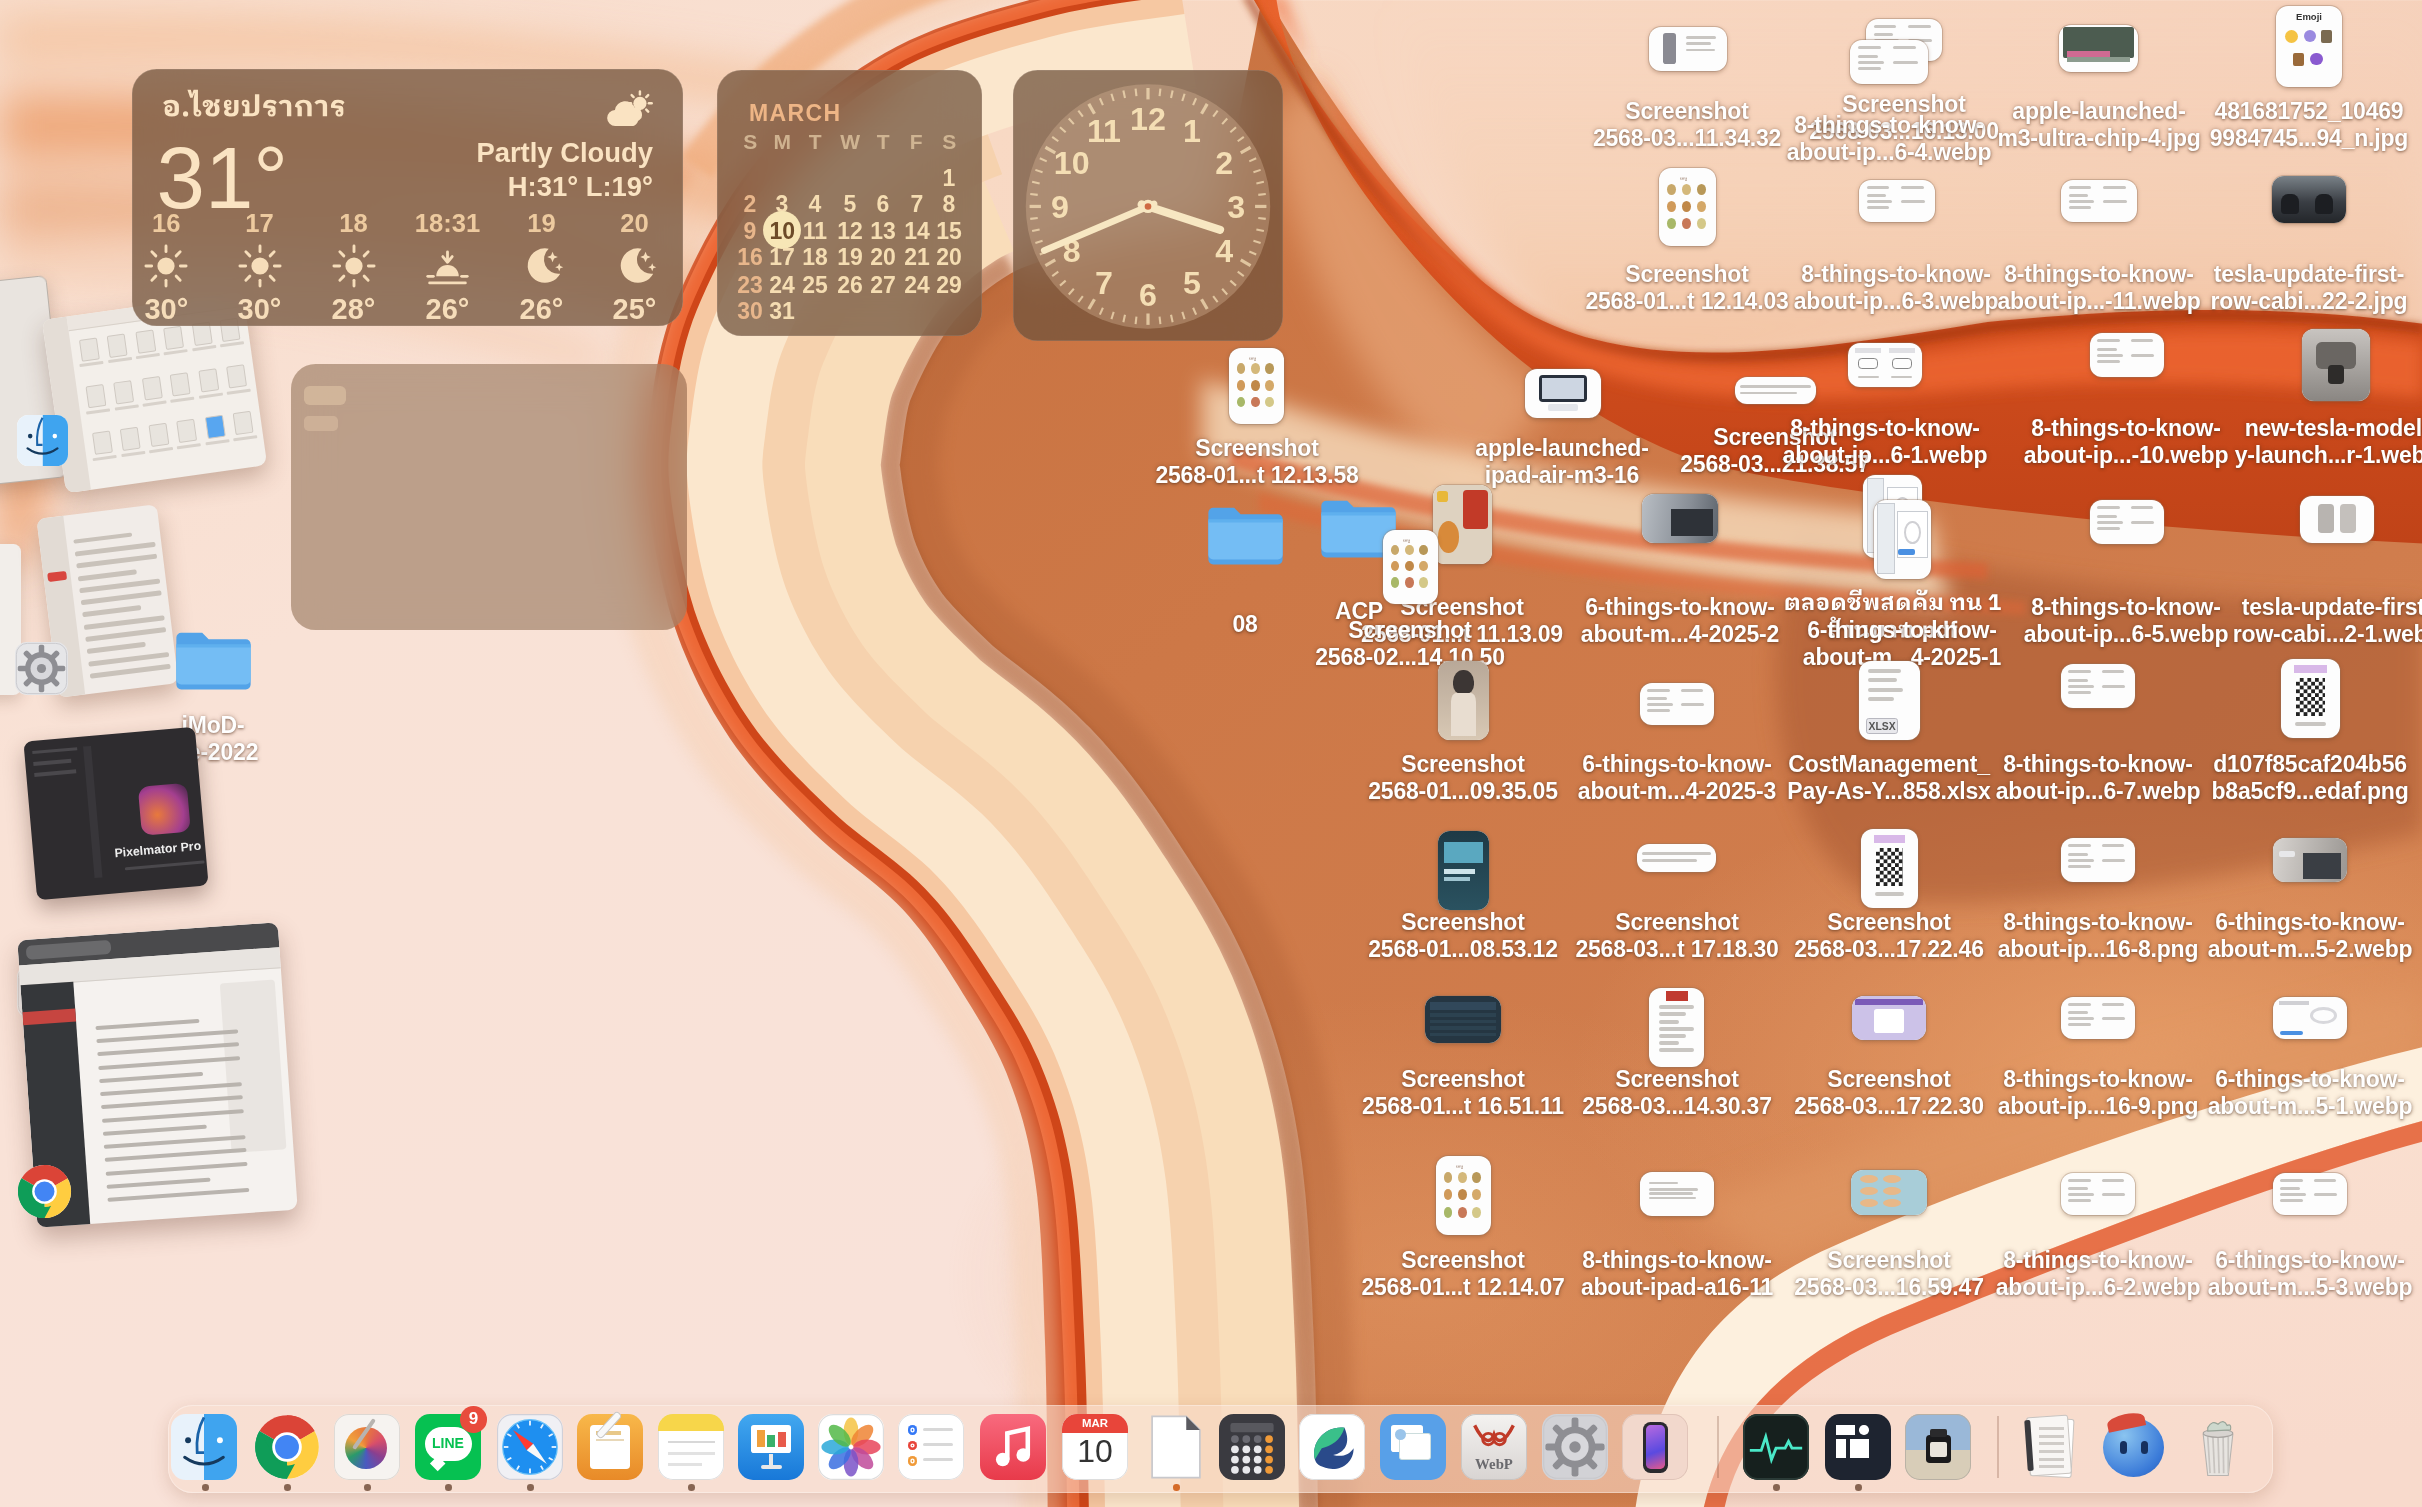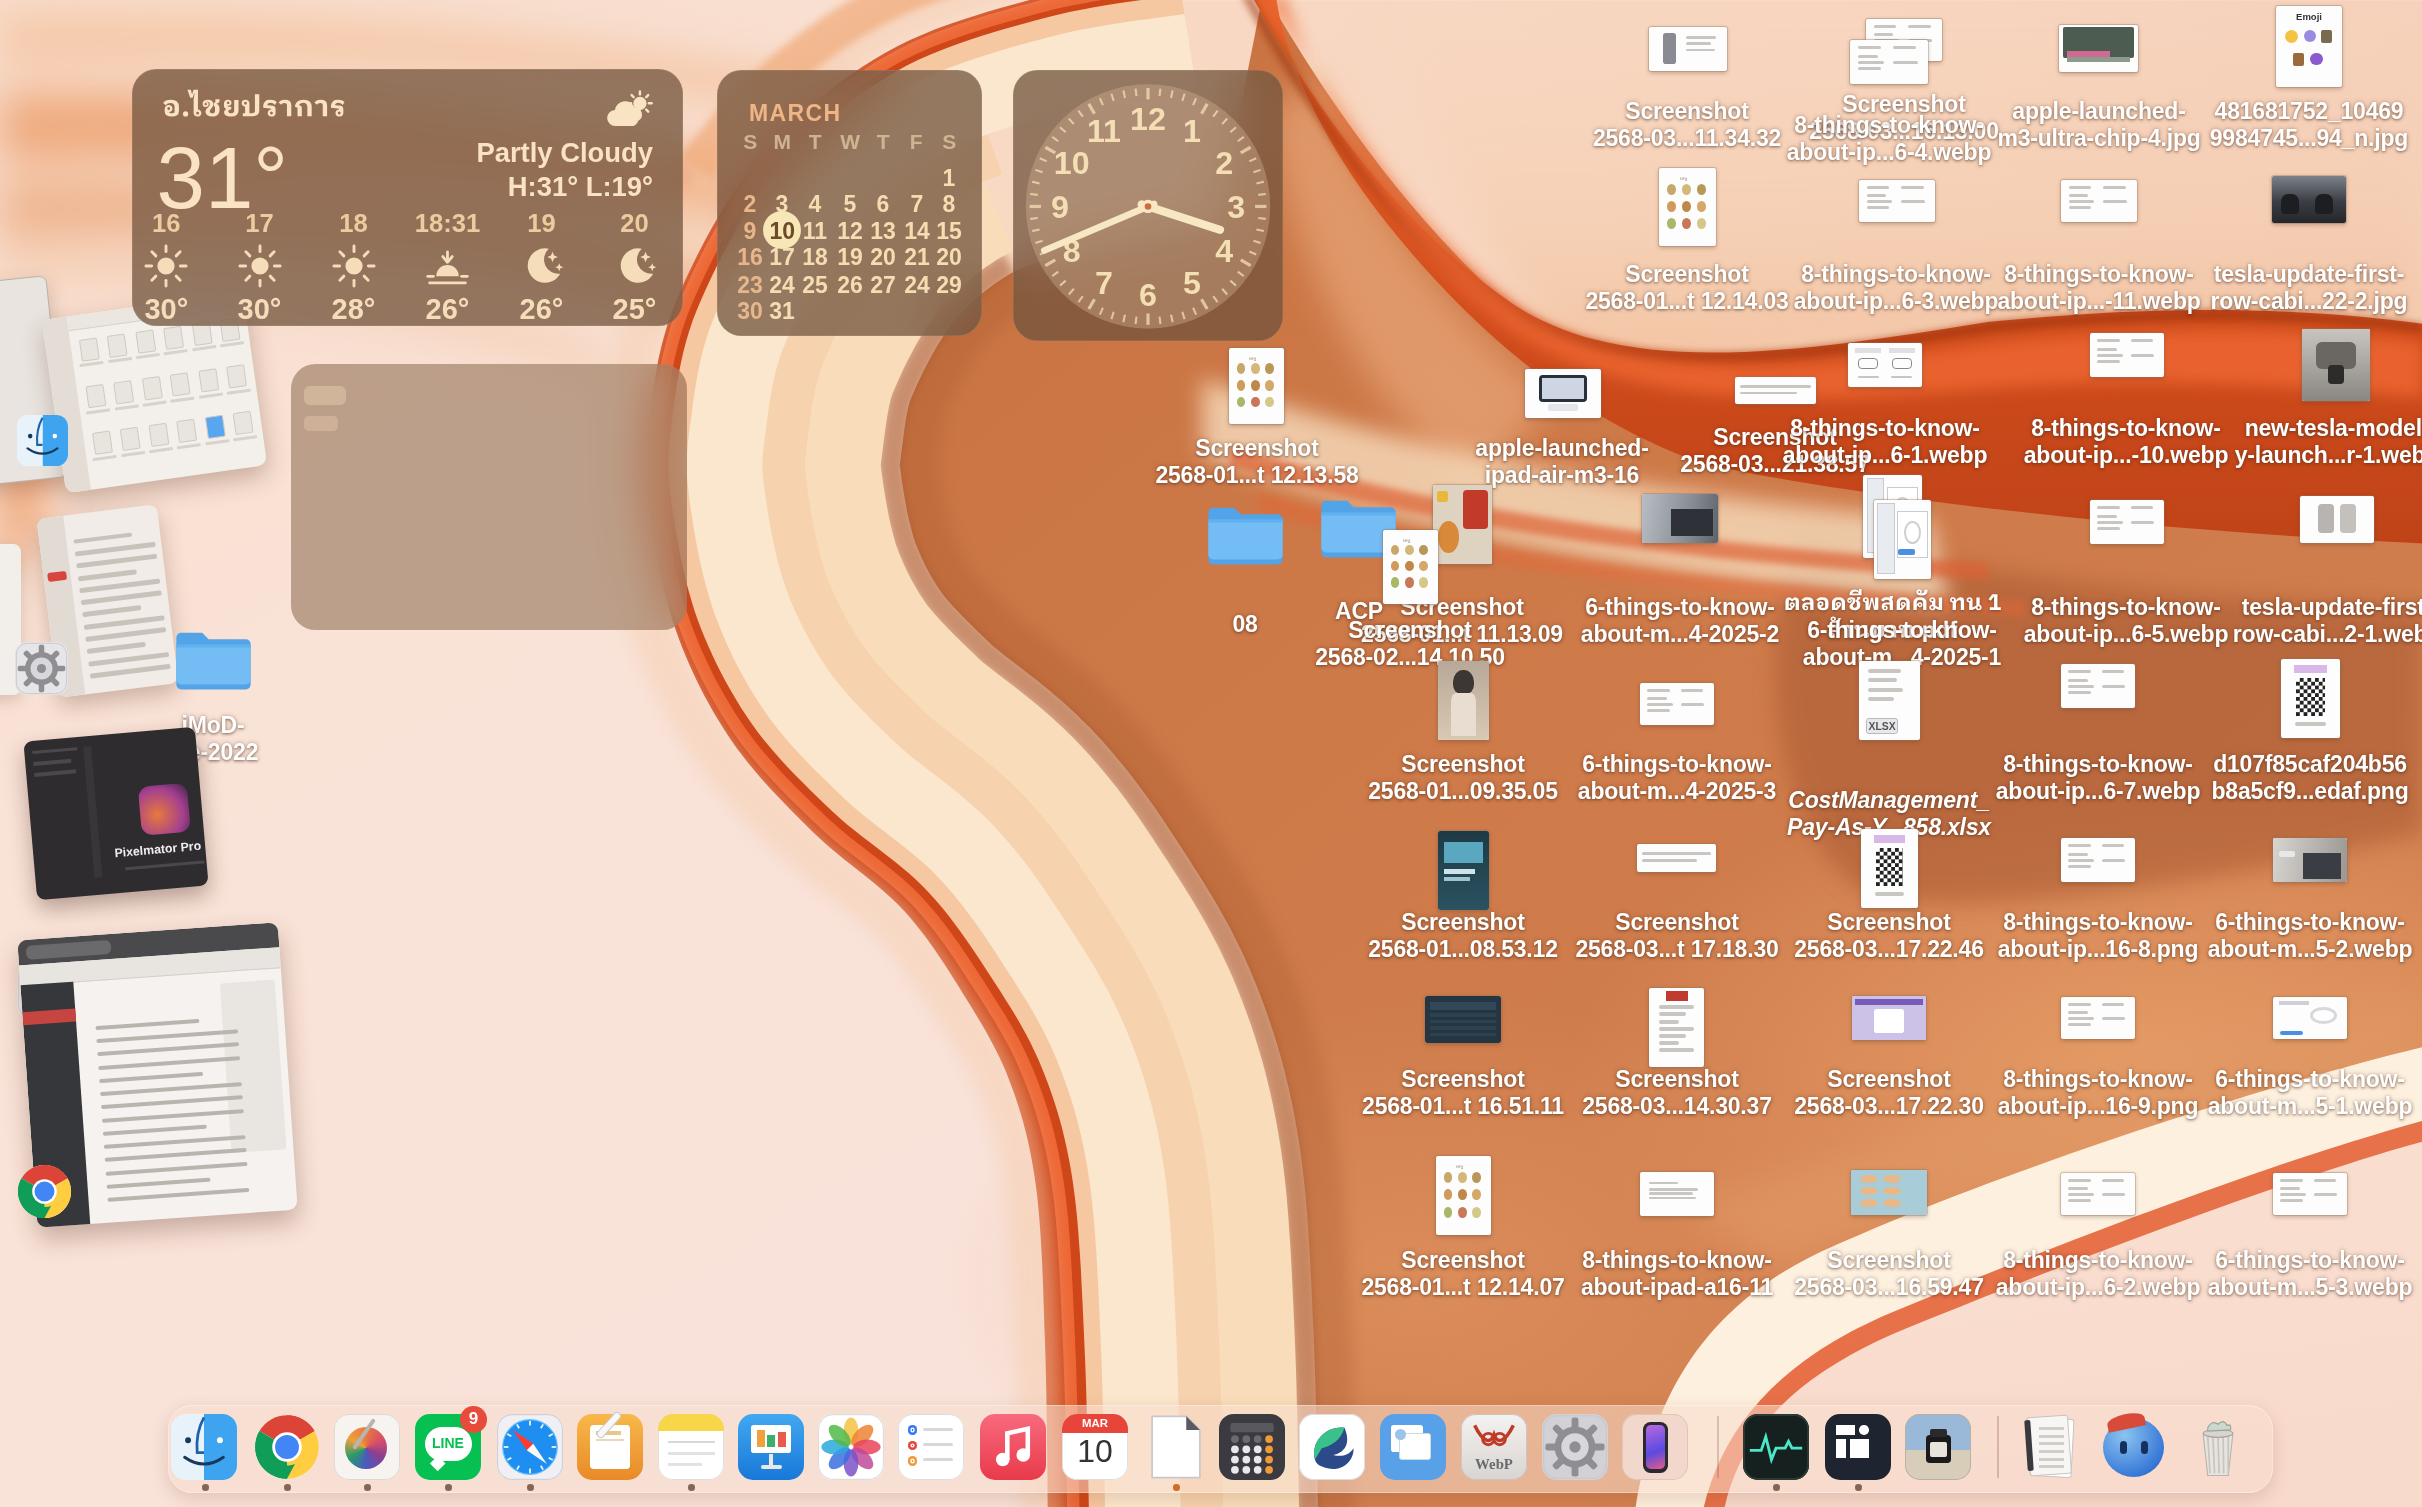--- a/index.html
+++ b/index.html
@@ -1,20 +1,20 @@
 <!DOCTYPE html>
 <html style="font-size:15px"><head><meta charset="utf-8">
 <style>
 * {margin:0;padding:0;box-sizing:border-box;}
 html,body {width:2423px;height:1508px;overflow:hidden;font-family:"Liberation Sans",sans-serif;}
 #stage {position:relative;width:2423px;height:1508px;overflow:hidden;}
 #wp {position:absolute;left:0;top:0;}
 .wg {position:absolute;border-radius:24.6px;background:rgba(112,82,60,0.74);backdrop-filter:blur(24.6px);box-shadow:inset 0 0 0 0.5px rgba(255,255,255,0.18);}
 .lb {position:absolute;text-align:center;font-size:23px;line-height:27.4px;font-weight:700;color:#fff;letter-spacing:-0.2px;text-shadow:0 1.4px 2.8px rgba(80,45,25,0.6),0 0 5.7px rgba(80,45,25,0.3);}
-.th {position:absolute;background:#fdfdfd;border-radius:2px;box-shadow:0 0 0 0.9px rgba(150,120,100,0.35), 0 1.9px 4.7px rgba(100,60,35,0.35);overflow:hidden;}
+.th {position:absolute;background:#fdfdfd;border-radius:12px;box-shadow:0 0 0 0.9px rgba(150,120,100,0.35), 0 1.9px 4.7px rgba(100,60,35,0.35);overflow:hidden;}
 .tl {position:absolute;height:5%;min-height:2.8px;background:#c9c6c2;border-radius:1.9px;}
 </style></head>
 <body>
 <div id="stage">
 <svg id="wp" width="2423" height="1508" viewBox="0 0 2560 1593">
 <defs>
 <linearGradient id="base" x1="0" y1="0" x2="1" y2="0.3">
  <stop offset="0" stop-color="#f8ddc9"></stop>
           <stop offset="0.4" stop-color="#f8d9c4"></stop>
  <stop offset="0.7" stop-color="#f7d5bf"></stop>
@@ -467,21 +467,21 @@
       <div class="tl" style="top:62%;left:10%;width:30%;"></div>
     </div>
 <div class="lb" style="left:1554px;top:751px;width:246px;">6-things-to-know-<br>about-m...4-2025-3</div>
 <div class="th" style="left:1859px;top:661px;width:61px;height:79px;">
       <div class="tl" style="top:10%;left:14%;width:55%;"></div>
       <div class="tl" style="top:22%;left:14%;width:48%;"></div>
       <div class="tl" style="top:34%;left:14%;width:58%;"></div>
       <div class="tl" style="top:46%;left:14%;width:44%;"></div>
       <div style="position:absolute;left:12%;bottom:8%;width:52%;height:20%;background:#e8e8ec;border:0.9px solid #b8b8c0;border-radius:2.8px;font-size:10.4px;font-weight:700;color:#555;text-align:center;line-height:1.5;">XLSX</div>
     </div>
-<div class="lb" style="left:1766px;top:787px;width:246px;font-style:italic;">CostManagement_<br>Pay-As-Y...858.xlsx</div>
+<div class="lb" style="left:1766px;top:751px;width:246px;">CostManagement_<br>Pay-As-Y...858.xlsx</div>
 <div class="th" style="left:2061px;top:664px;width:74px;height:44px;">
       <div class="tl" style="top:14%;left:10%;width:30%;"></div>
       <div class="tl" style="top:14%;left:55%;width:30%;"></div>
       <div class="tl" style="top:34%;left:10%;width:26%;"></div>
       <div class="tl" style="top:48%;left:10%;width:34%;"></div>
       <div class="tl" style="top:48%;left:55%;width:32%;"></div>
       <div class="tl" style="top:62%;left:10%;width:30%;"></div>
     </div>
 <div class="lb" style="left:1975px;top:751px;width:246px;">8-things-to-know-<br>about-ip...6-7.webp</div>
 <div class="th" style="left:2281px;top:659px;width:59px;height:79px;">

